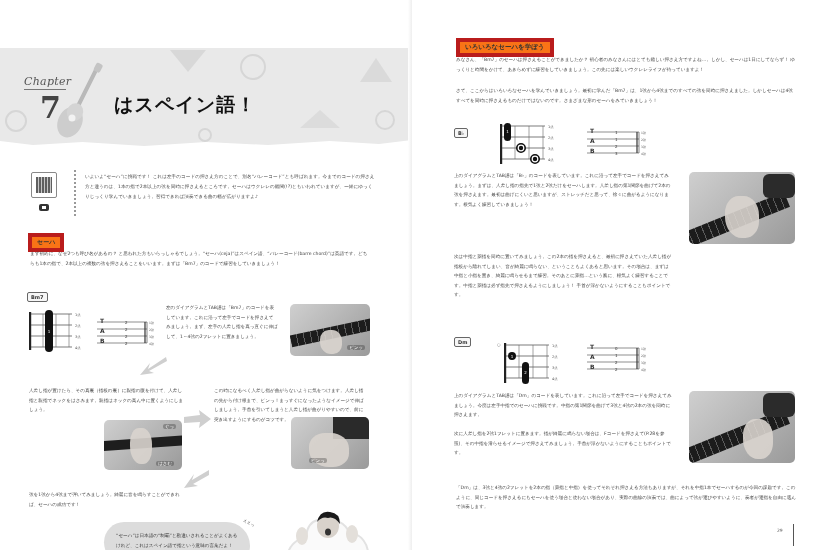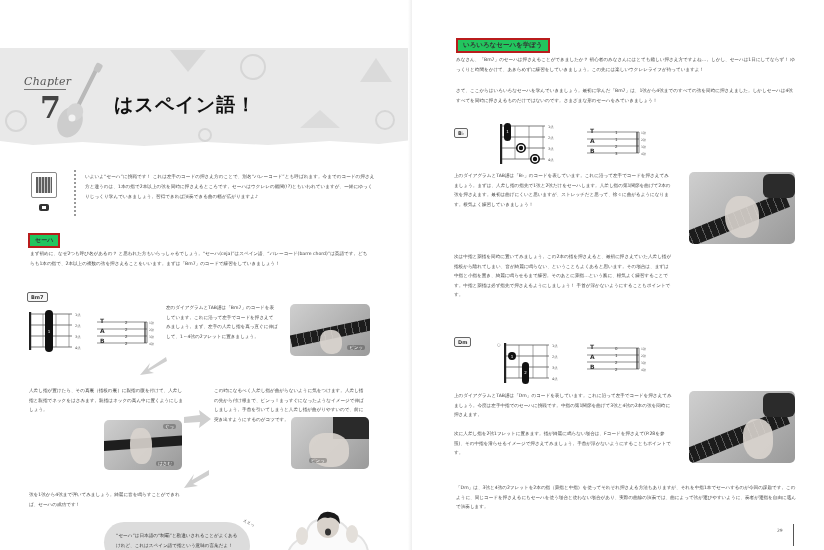--- a/index.html
+++ b/index.html
@@ -37,21 +37,21 @@
   .qr { position: absolute; left: 31px; top: 124px; width: 26px; height: 26px; }
   .qr-frame { position: absolute; inset: 0; border: 1.5px solid #888; border-radius: 2px; }
   .qr-core { position: absolute; left: 5px; top: 5px; width: 16px; height: 16px;
     background: repeating-linear-gradient(90deg,#444 0 2px,#bbb 2px 3px),#777; opacity: .85; }
   .video-icon { position: absolute; left: 39px; top: 156px; width: 10px; height: 7px; background: #333; border-radius: 2px; }
   .video-icon::after { content:""; position:absolute; left:3px; top:2px; width:4px; height:3px; background:#fff; }
   .dotted-sep { position: absolute; left: 74px; top: 122px; width: 0; height: 46px; border-left: 2px dotted #999; }
   .intro-text { position: absolute; left: 85px; top: 124px; width: 290px; font-size: 4.6px; line-height: 10.2px; color: #444; letter-spacing: 0.05px; }
 
   .section-tag { position: absolute; font-size: 6px; font-weight: bold; color: #333;
-    background: #22c55e; border: 2px solid #b91c1c; padding: 1px 5px; }
+    background: #f97316; border: 4px solid #b91c1c; padding: 1px 5px; }
   .body-text { position: absolute; font-size: 4.6px; line-height: 9.6px; color: #444; }
 
   .chord-tag { position: absolute; font-size: 5px; font-weight: bold; color: #333;
     border: 1px solid #666; border-radius: 2px; padding: 1px 3px; background: #f6f6f6; }
 
   .photo { position: absolute; border-radius: 5px; overflow: hidden;
     background: linear-gradient(135deg, #cfcfcf 0%, #b8b8b8 45%, #9a9a9a 100%); }
   .photo .neck { position: absolute; background: repeating-linear-gradient(90deg,#1c1c1c 0 6px,#5a5a5a 6px 7px); }
   .photo .hand { position: absolute; border-radius: 40% 45% 40% 50%; background: #d9d4ce; opacity: .9; }
   .photo .caption { position: absolute; font-size: 4.5px; color: #fff; background: rgba(0,0,0,.25); padding: 0 2px; border-radius: 2px; }

